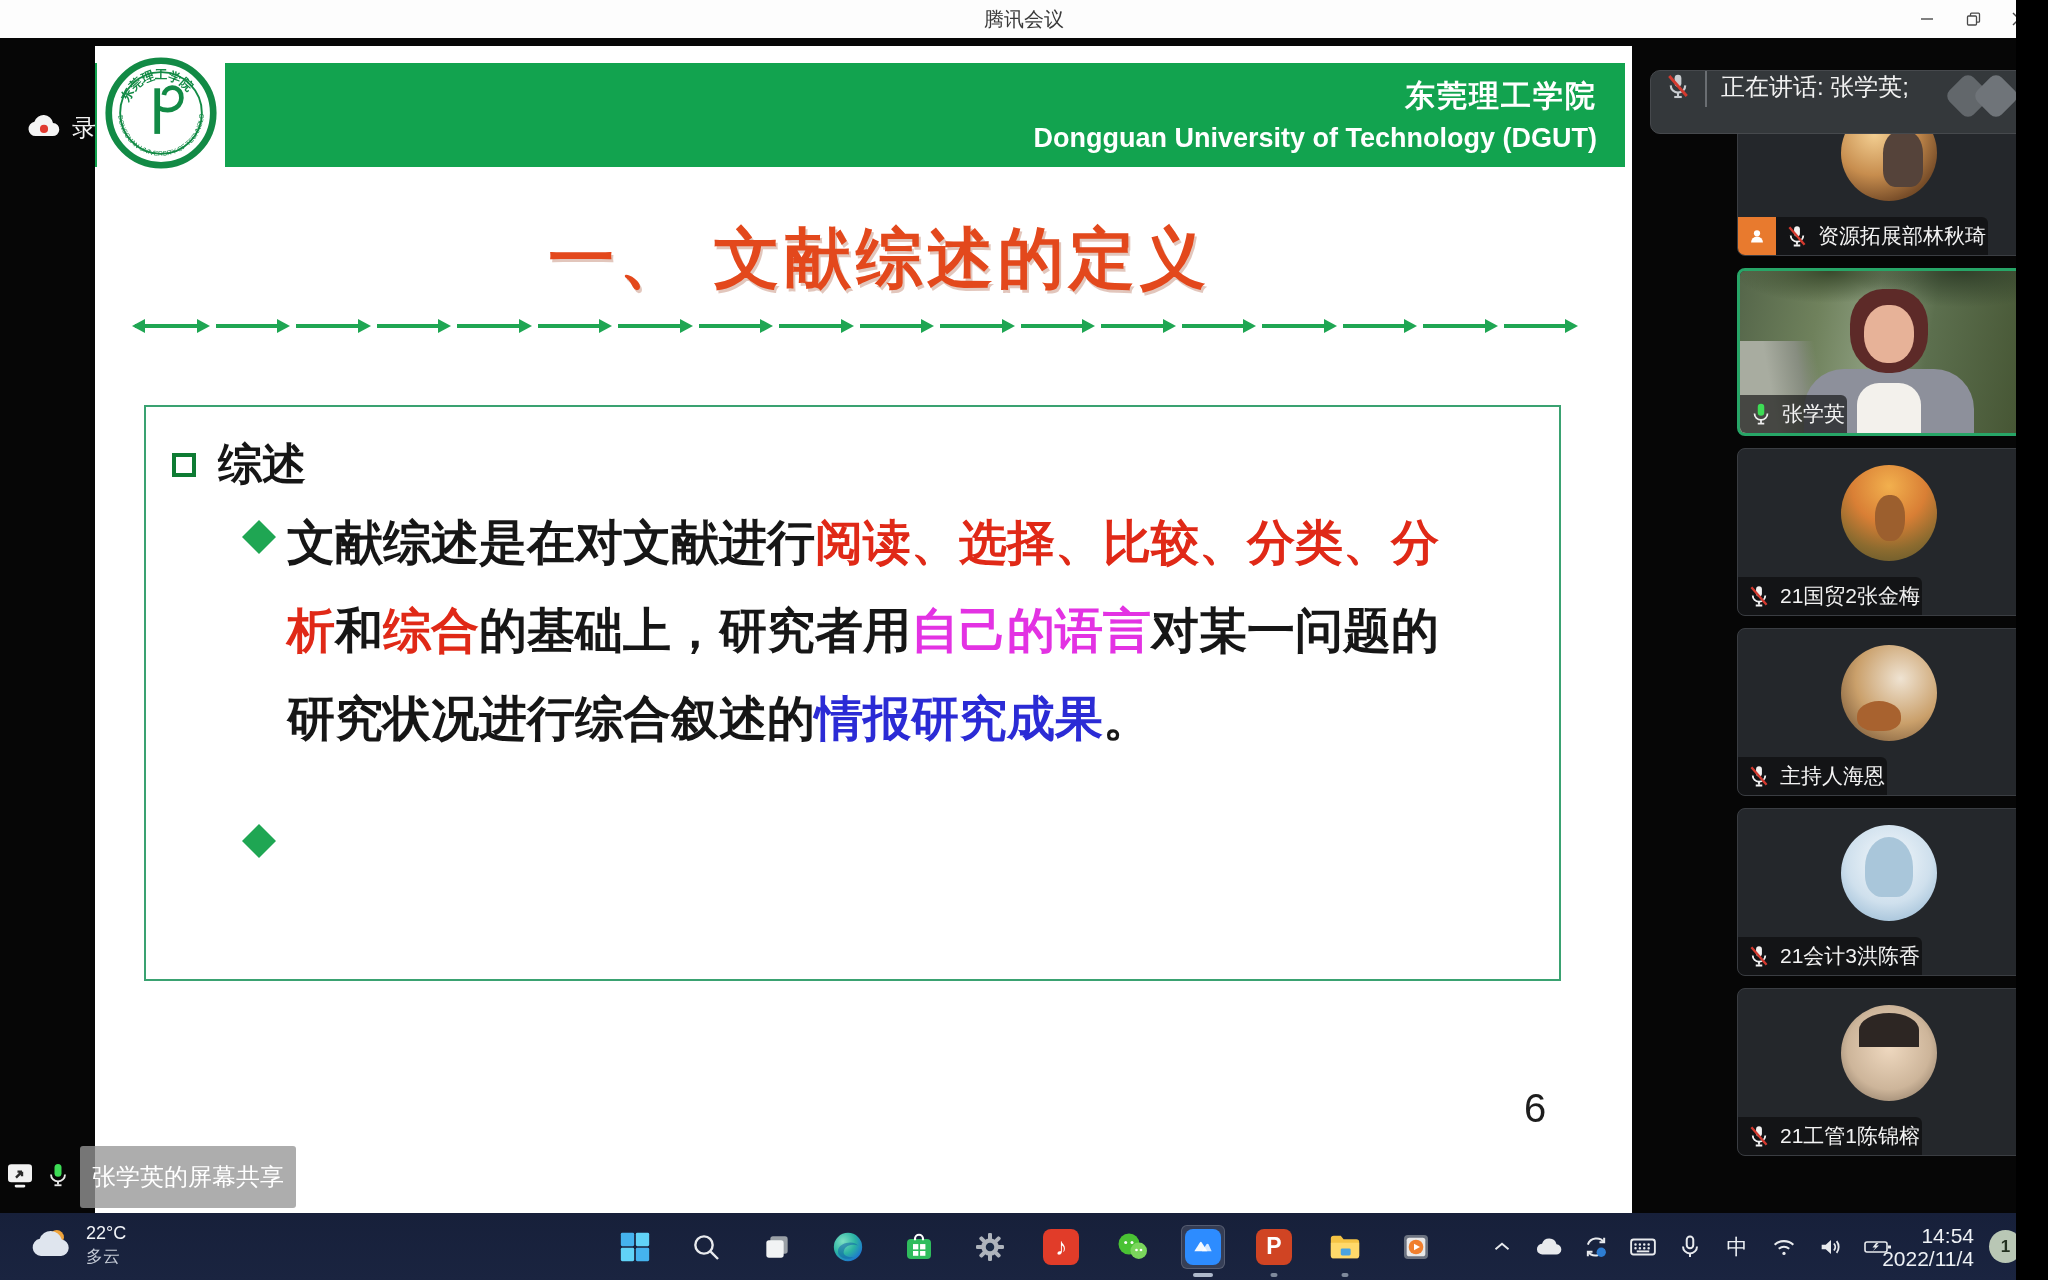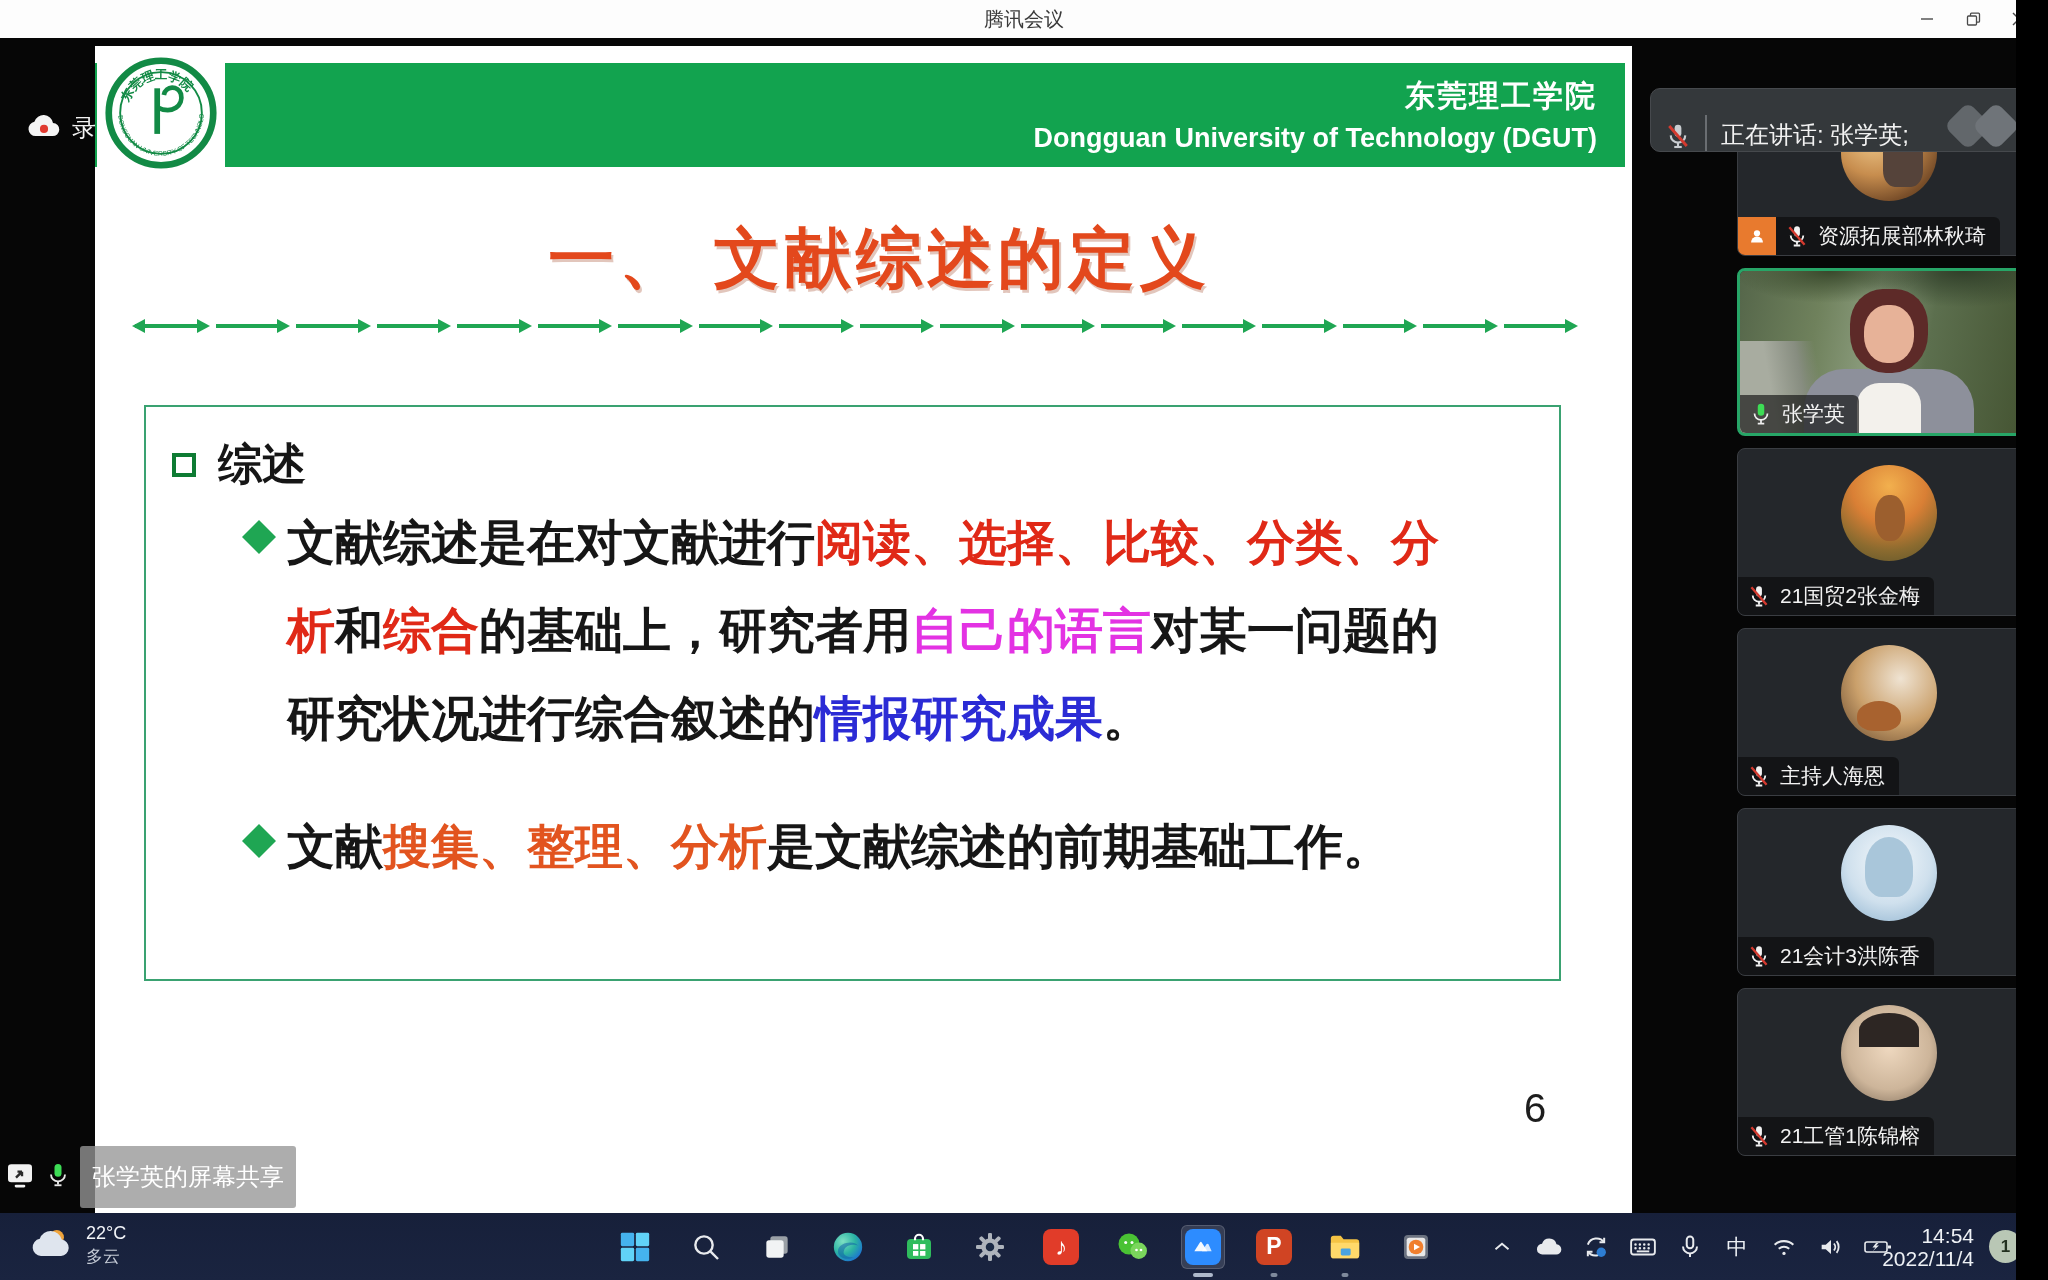--- a/index.html
+++ b/index.html
@@ -49,22 +49,22 @@
   .page-num{position:absolute;left:1400px;top:1040px;width:80px;text-align:center;
             font-size:40px;color:#1d1d1d;}
   
   .rec{position:absolute;left:26px;top:74px;display:flex;align-items:center;gap:10px;}
   .rec .rec-label{color:#f2f2f2;font-size:24px;}
   
   .share-toast{position:absolute;left:4px;top:1116px;height:46px;display:flex;align-items:center;gap:8px;}
   .share-toast .st-label{background:rgba(150,150,150,0.78);color:#fff;font-size:24px;
             padding:15px 12px;border-radius:3px;}
   
-  .speak-toast{position:absolute;left:1650px;top:50px;width:392px;height:62px;background:#34383b;
-            border:1px solid #46494d;border-radius:10px;display:flex;align-items:flex-end;z-index:30;}
+  .speak-toast{position:absolute;left:1650px;top:32px;width:392px;height:62px;background:#34383b;
+            border:1px solid #46494d;border-radius:10px;display:flex;align-items:flex-start;z-index:30;}
   .speak-toast .vdiv{width:2px;height:36px;background:#6a6e72;margin:0 14px 0 12px;}
   .speak-toast .sp-label{color:#f2f2f2;font-size:24px;flex:1;}
   .wm{position:relative;width:90px;height:50px;opacity:.45;margin-right:10px;}
   .wm div{position:absolute;width:34px;height:34px;background:#9aa0a6;border-radius:8px;transform:rotate(45deg);}
   .wm .w1{left:8px;top:8px;} .wm .w2{left:36px;top:8px;background:#b8bec4;}
   .tile{position:absolute;left:1737px;width:303px;height:168px;background:#24272b;
         border:1px solid #3a3d42;border-radius:8px;box-sizing:border-box;overflow:hidden;}
   .tile.speaking{border:3px solid #27a567;}
   .avatar{position:absolute;left:50%;top:60px;transform:translate(-50%,-50%) ;width:96px;height:96px;border-radius:50%;}
   .tile .avatar{top:64px;}
@@ -77,21 +77,21 @@
   .av-noodles .avatar{background:radial-gradient(circle at 62% 35%,#efe3d2,#caa06b 52%,#7c5b3a 88%);}
   .av-noodles .avatar::after{content:"";position:absolute;left:16px;bottom:10px;width:44px;height:30px;
         background:#a8622f;border-radius:50% 50% 40% 40%;}
   .av-anime-blue .avatar{background:radial-gradient(circle at 50% 38%,#f5f9fc,#cfe0ed 55%,#9dbdd6 88%);}
   .av-anime-blue .avatar::after{content:"";position:absolute;left:24px;top:12px;width:48px;height:60px;
         background:#a9c6da;border-radius:50% 50% 35% 35%;}
   .av-portrait .avatar{background:radial-gradient(circle at 50% 45%,#eed8bf,#cdb59a 58%,#8a7763 90%);}
   .av-portrait .avatar::after{content:"";position:absolute;left:18px;top:8px;width:60px;height:34px;
         background:#2d2623;border-radius:50% 50% 0 0;}
   .plabel{position:absolute;left:0;bottom:0;display:flex;align-items:center;gap:8px;height:38px;
-          background:rgba(10,10,10,0.62);padding:0 14px 0 8px;border-radius:0 6px 0 6px;z-index:5;}
+          background:rgba(10,10,10,0.62);padding:0 2px 0 8px;border-radius:0 6px 0 6px;z-index:5;}
   .plabel .pname{color:#f3f3f3;font-size:21px;white-space:nowrap;}
   .badge-orange{width:38px;height:38px;background:#e87a2e;display:flex;align-items:center;justify-content:center;
           margin-left:-8px;}
   .badge-slot:empty,.scene{display:none;}
   .tile.has-video .scene{display:block;position:absolute;inset:0;
      background:linear-gradient(100deg,#55664a 0%,#6f815c 26%,#8a9b7c 44%,#5c6f4e 62%,#42512f 100%);}
   .scene .road{position:absolute;left:0;bottom:0;width:112px;height:92px;
      background:linear-gradient(80deg,#a8aca0 30%,#878d80 55%,rgba(0,0,0,0) 70%);}
   .scene .canopy{position:absolute;left:0;top:0;width:100%;height:46px;
      background:radial-gradient(120px 40px at 30% 0%,#39492c,rgba(0,0,0,0) 80%),
@@ -222,21 +222,20 @@
         <div class="sec-row">
           <span class="sq-bullet"></span>
           <span class="sec-label">综述</span>
         </div>
         <div class="para para1">
           <span class="dia"></span>
           <span><span style="color: rgb(22, 22, 22);">文献综述是在对文献进行</span><span style="color: rgb(224, 41, 23);">阅读、选择、比较、分类、分析</span><span style="color: rgb(22, 22, 22);">和</span><span style="color: rgb(224, 41, 23);">综合</span><span style="color: rgb(22, 22, 22);">的基础上，研究者用</span><span style="color: rgb(227, 50, 227);">自己的语言</span><span style="color: rgb(22, 22, 22);">对某一问题的研究状况进行综合叙述的</span><span style="color: rgb(43, 43, 213);">情报研究成果</span><span style="color: rgb(22, 22, 22);">。</span></span>
         </div>
         <div class="para para2">
           <span class="dia"></span>
-          <span><span style="color: rgb(22, 22, 22);">文献</span><span style="color: rgb(226, 84, 31);">搜集、整理、分析</span><span style="color: rgb(22, 22, 22);">是文献综述的前期基础工作。</span></span>
         </div>
       </div>
 
       <div class="page-num">6</div>
     </div>
 
     <div class="share-toast">
       <span>
         <svg width="32" height="32" viewBox="0 0 24 24">
             <rect x="3" y="4" width="18" height="13.5" rx="2.5" fill="#f2f2f2"></rect>

